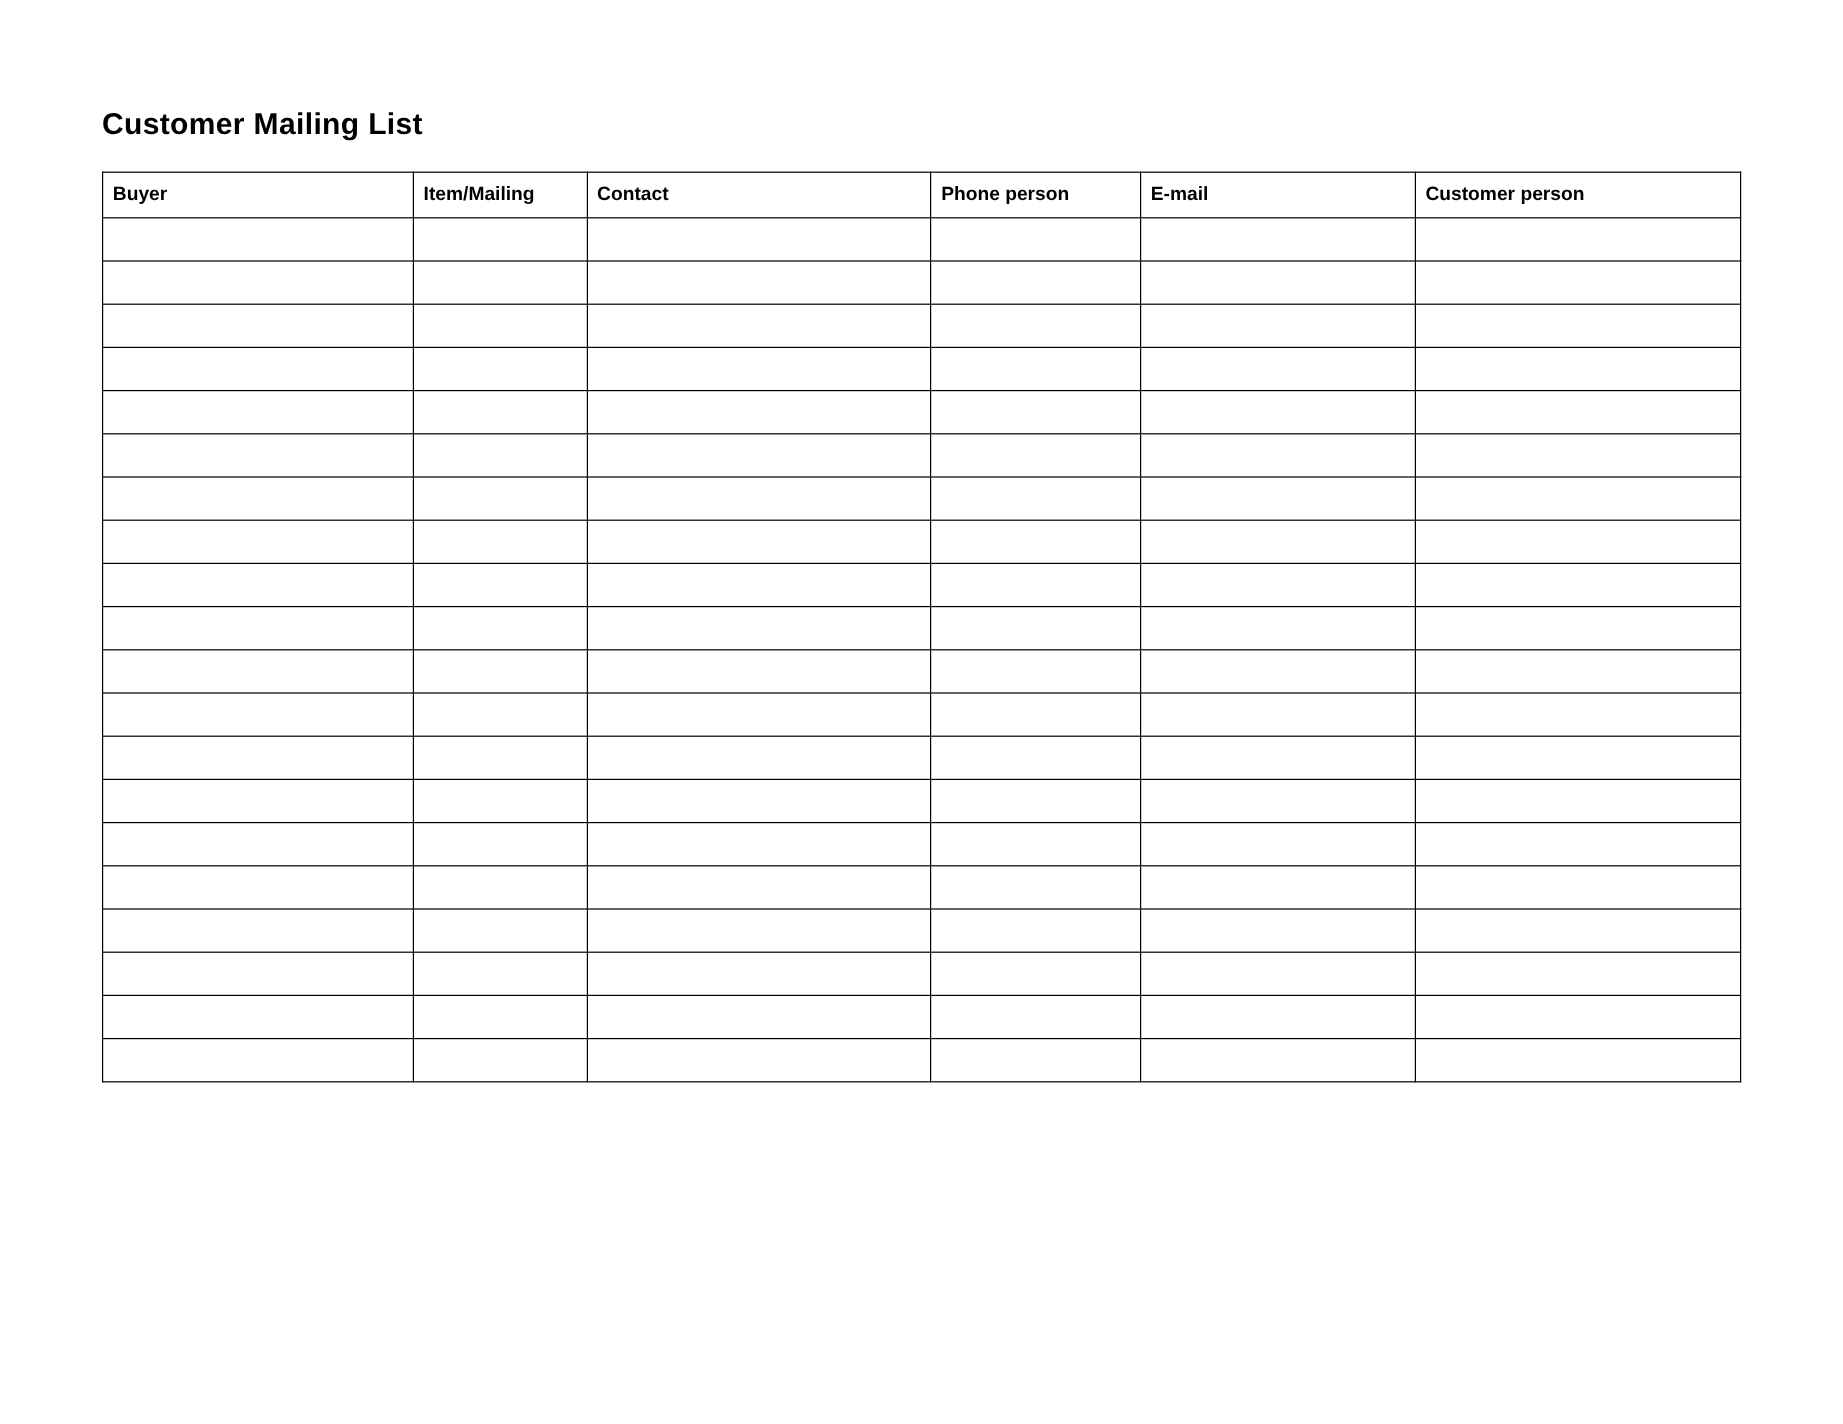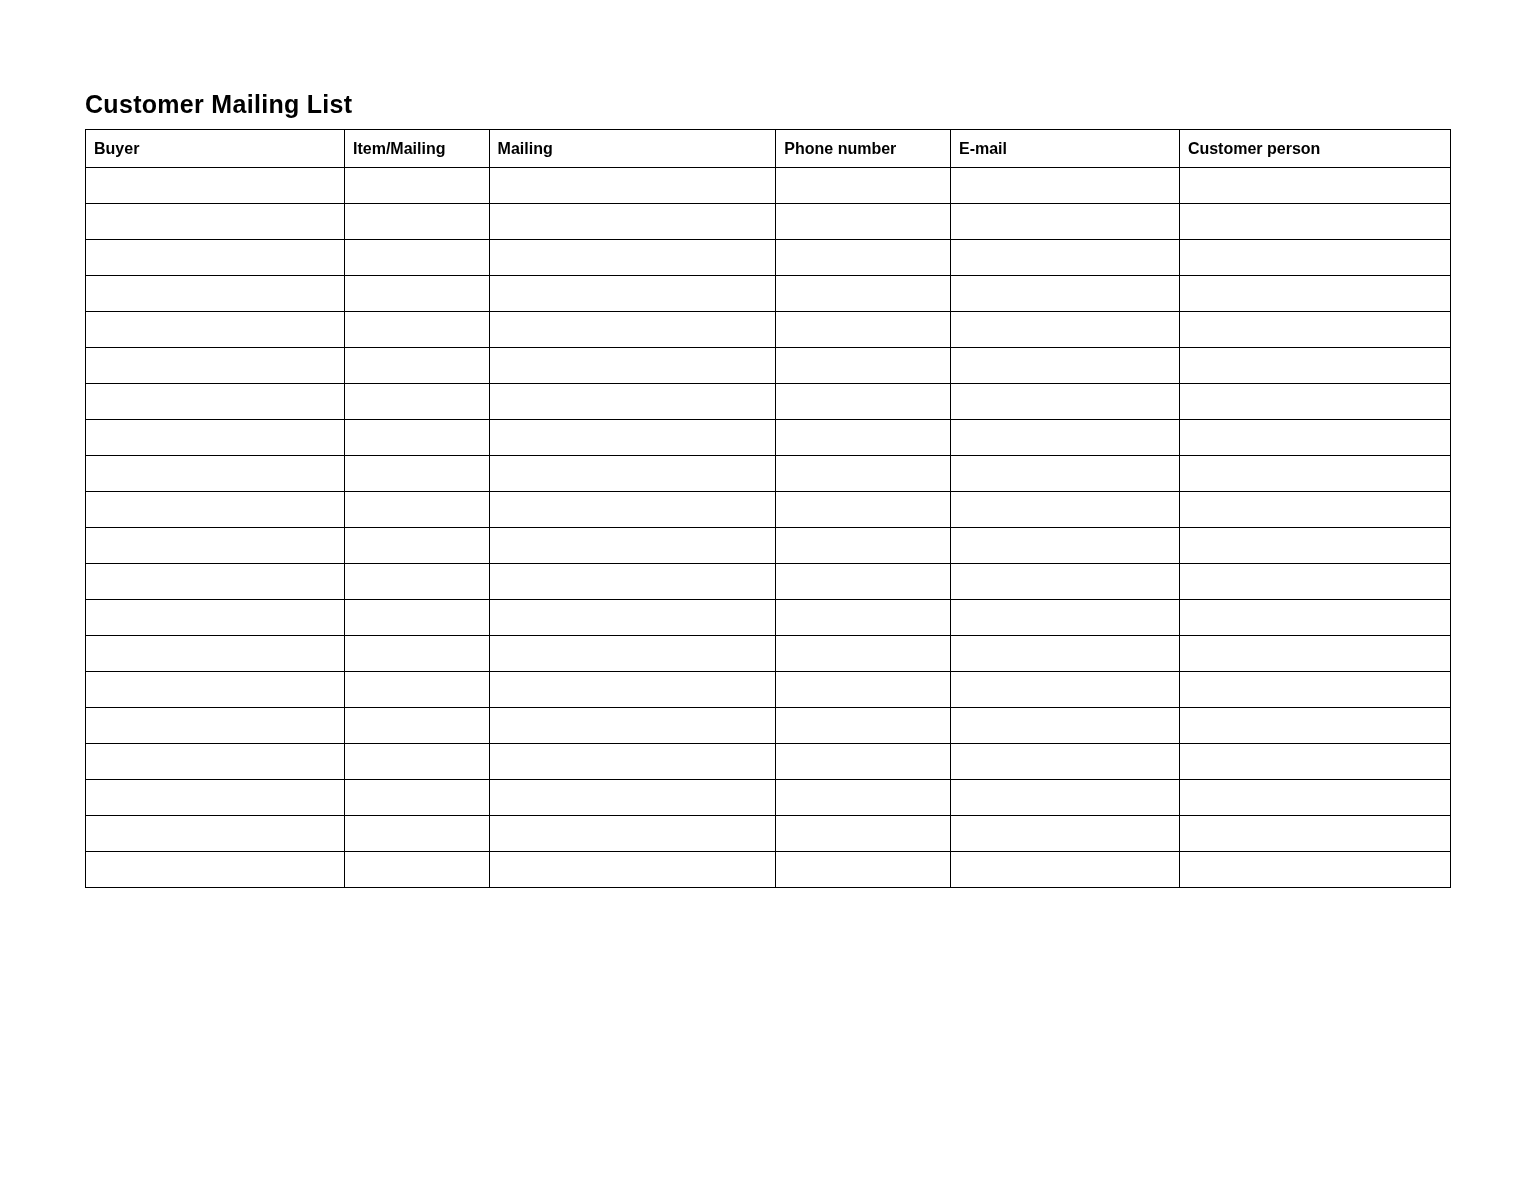--- a/index.html
+++ b/index.html
@@ -11,21 +11,21 @@
       font-family: Arial, Helvetica, sans-serif;
       background: #ffffff;
       width: 1536px;
       height: 1187px;
       padding: 90px 85px 0 85px;
     }
     .title {
       font-size: 25px;
       font-weight: bold;
       color: #000000;
-      margin-bottom: 10px;
+      margin-bottom: 24px;
       letter-spacing: 0.3px;
     }
     table {
       width: 100%;
       border-collapse: collapse;
       table-layout: fixed;
     }
     th, td {
       border: 1px solid #000000;
       text-align: left;
@@ -57,22 +57,22 @@
     <col class="col-item">
     <col class="col-address">
     <col class="col-phone">
     <col class="col-email">
     <col class="col-contact">
   </colgroup>
   <thead>
     <tr>
       <th>Buyer</th>
       <th>Item/Mailing</th>
-      <th>Mailing</th>
-      <th>Phone number</th>
+      <th>Contact</th>
+      <th>Phone person</th>
       <th>E-mail</th>
       <th>Customer person</th>
     </tr>
   </thead>
   <tbody id="table-body">
   <tr>
         <td></td>
         <td></td>
         <td></td>
         <td></td>

